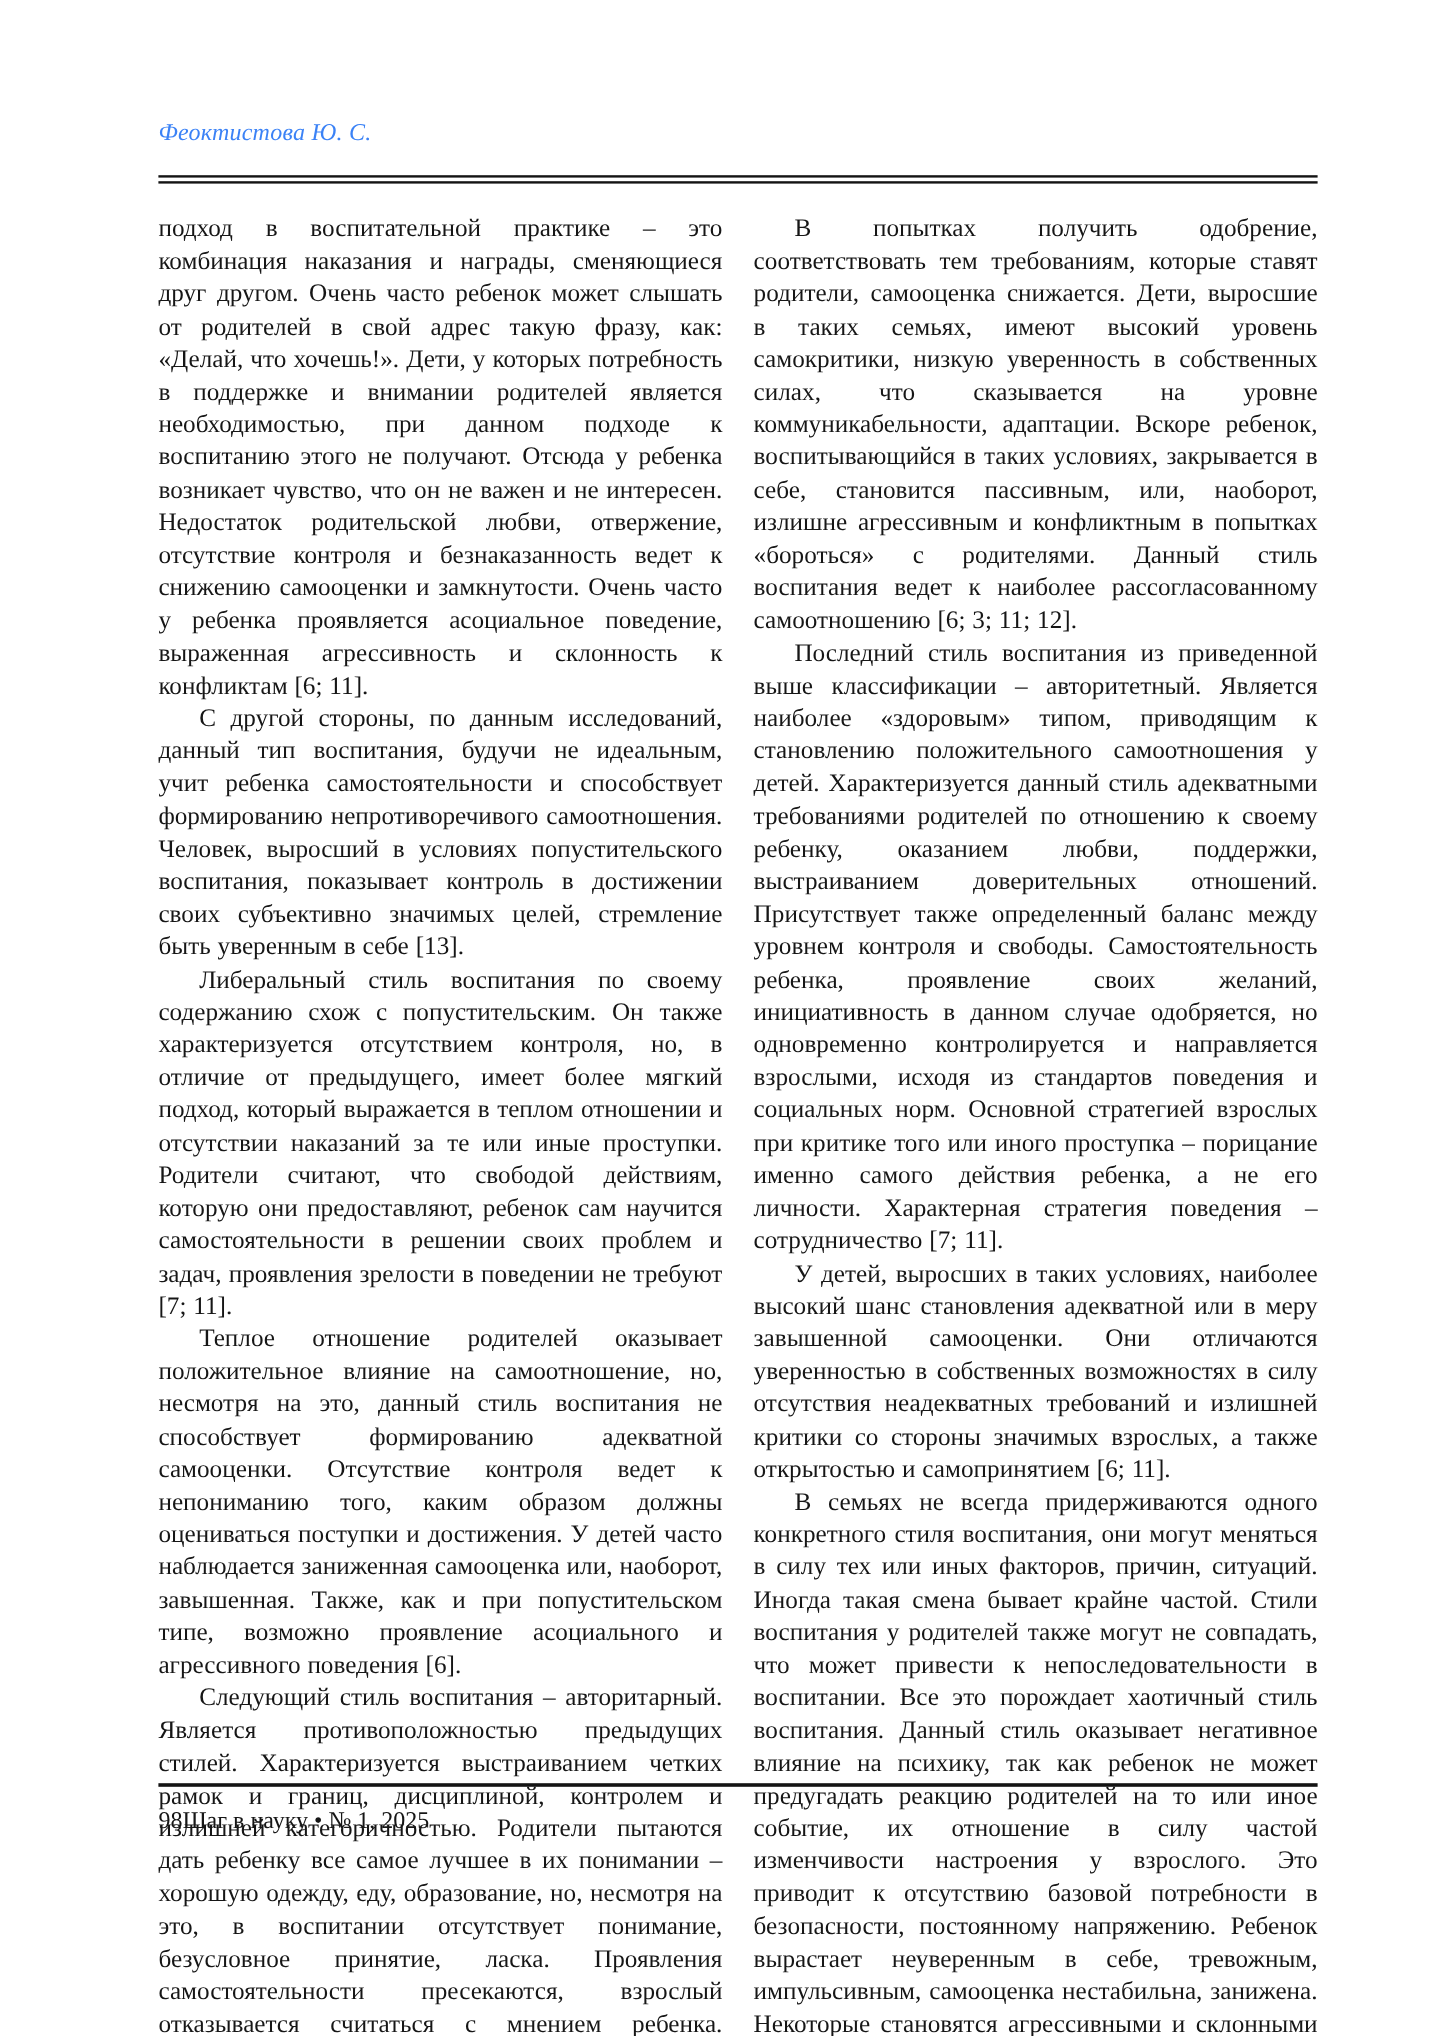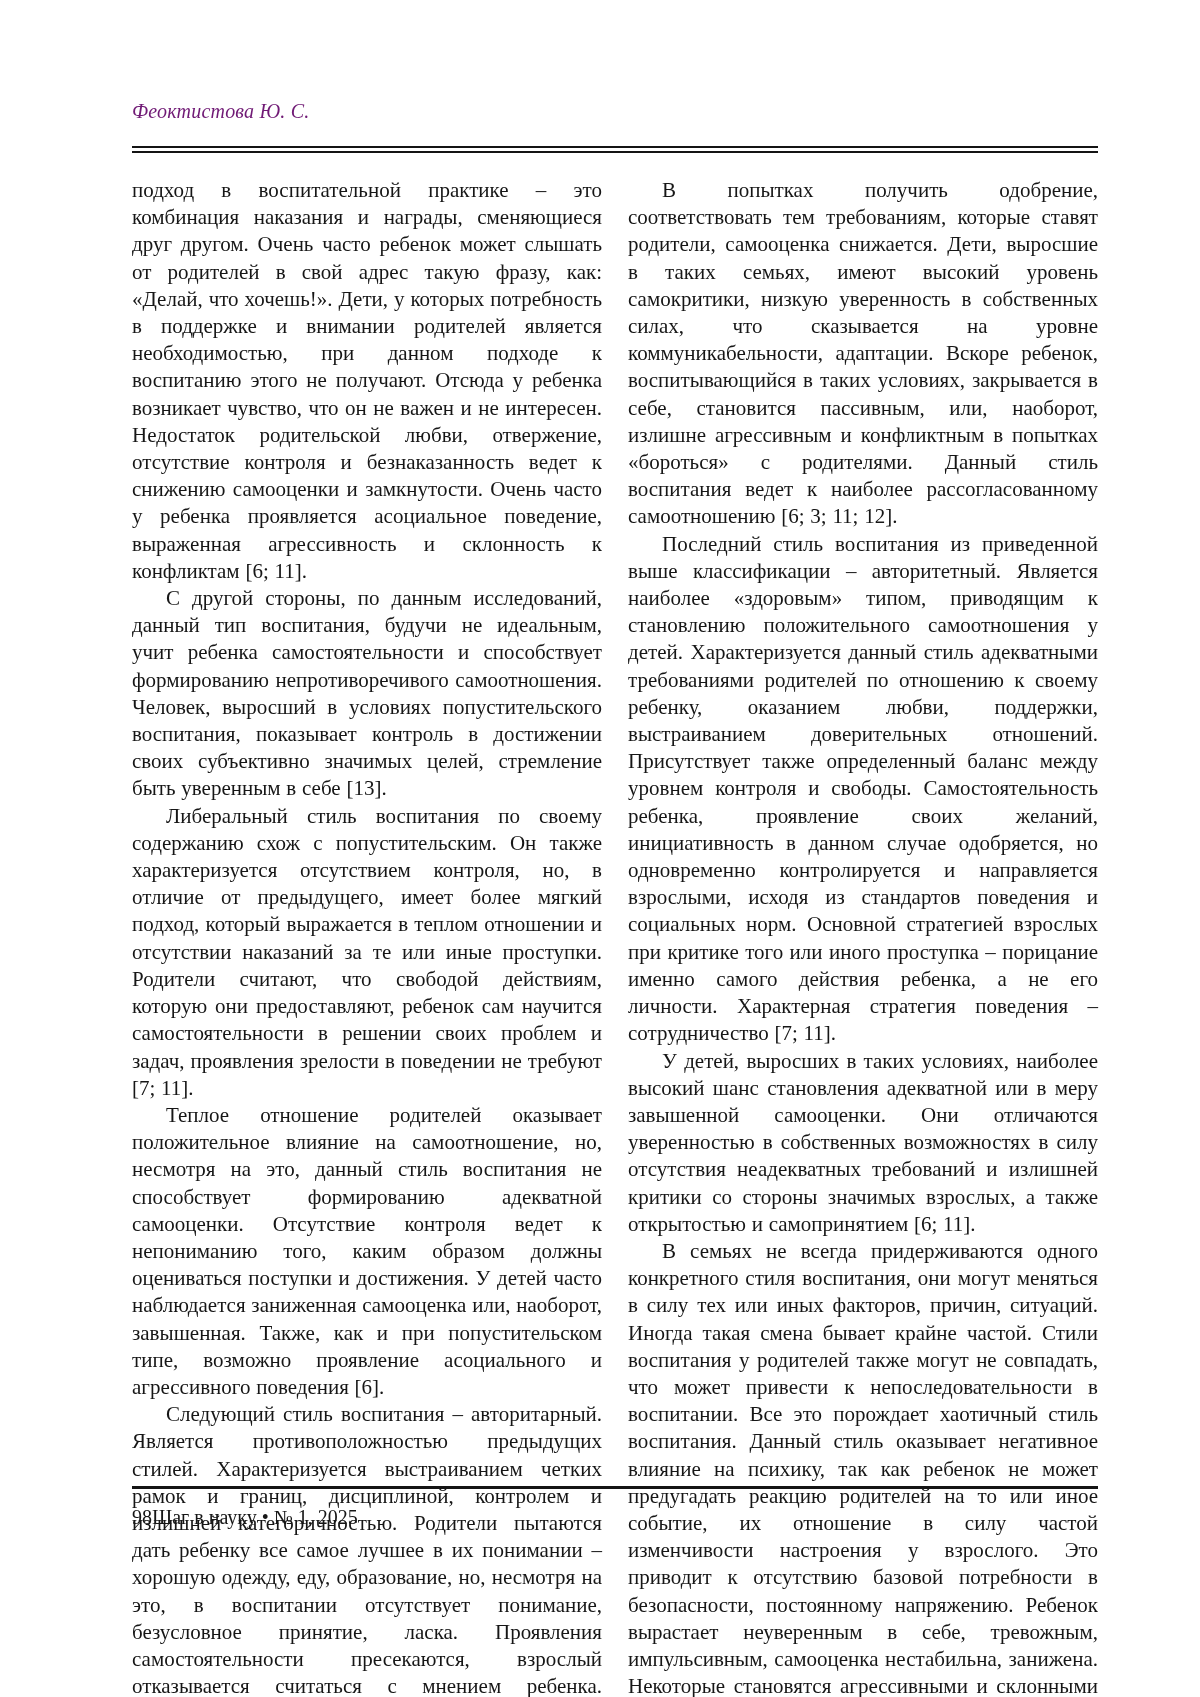--- a/index.html
+++ b/index.html
@@ -15,21 +15,21 @@
     font-family: "Liberation Serif", "DejaVu Serif", serif;
     color: #161616;
     overflow: hidden;
   }
   .header-author {
     position: absolute;
     left: 132px;
     top: 100px;
     font-size: 20px;
     font-style: italic;
-    color: #701a75;
+    color: #3b82f6;
     letter-spacing: 0.2px;
   }
   .top-rule {
     position: absolute;
     left: 132px;
     top: 146px;
     width: 966px;
     height: 3px;
     border-top: 2.5px solid #141414;
     border-bottom: 2.5px solid #141414;

